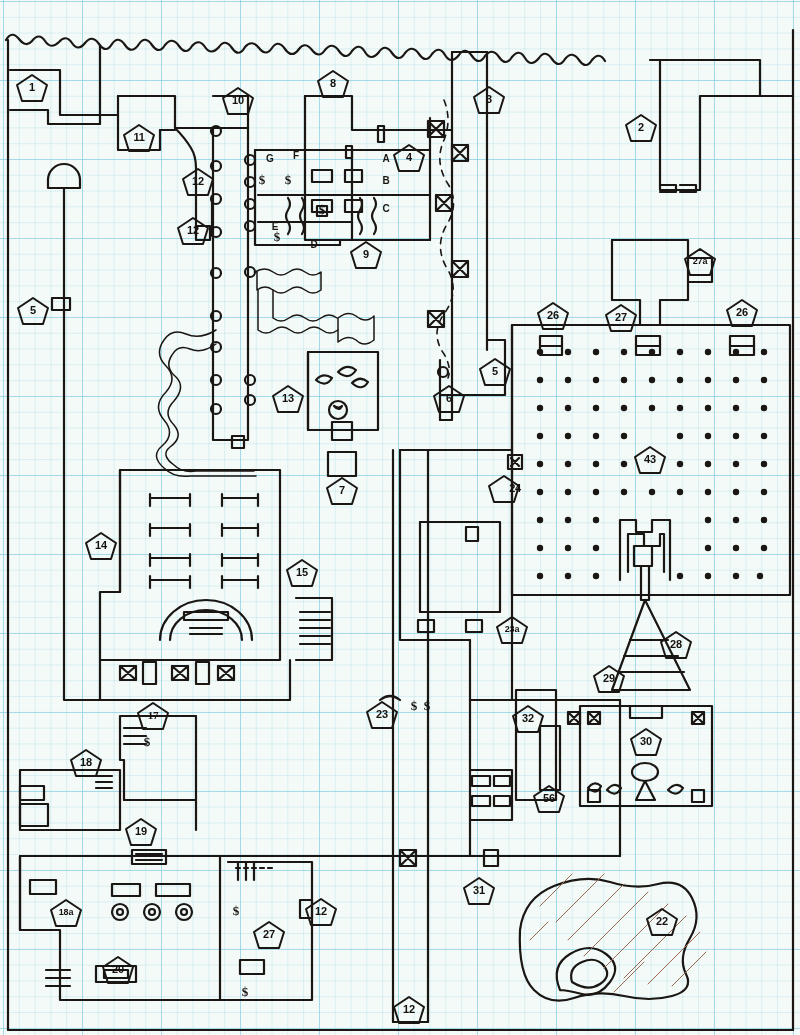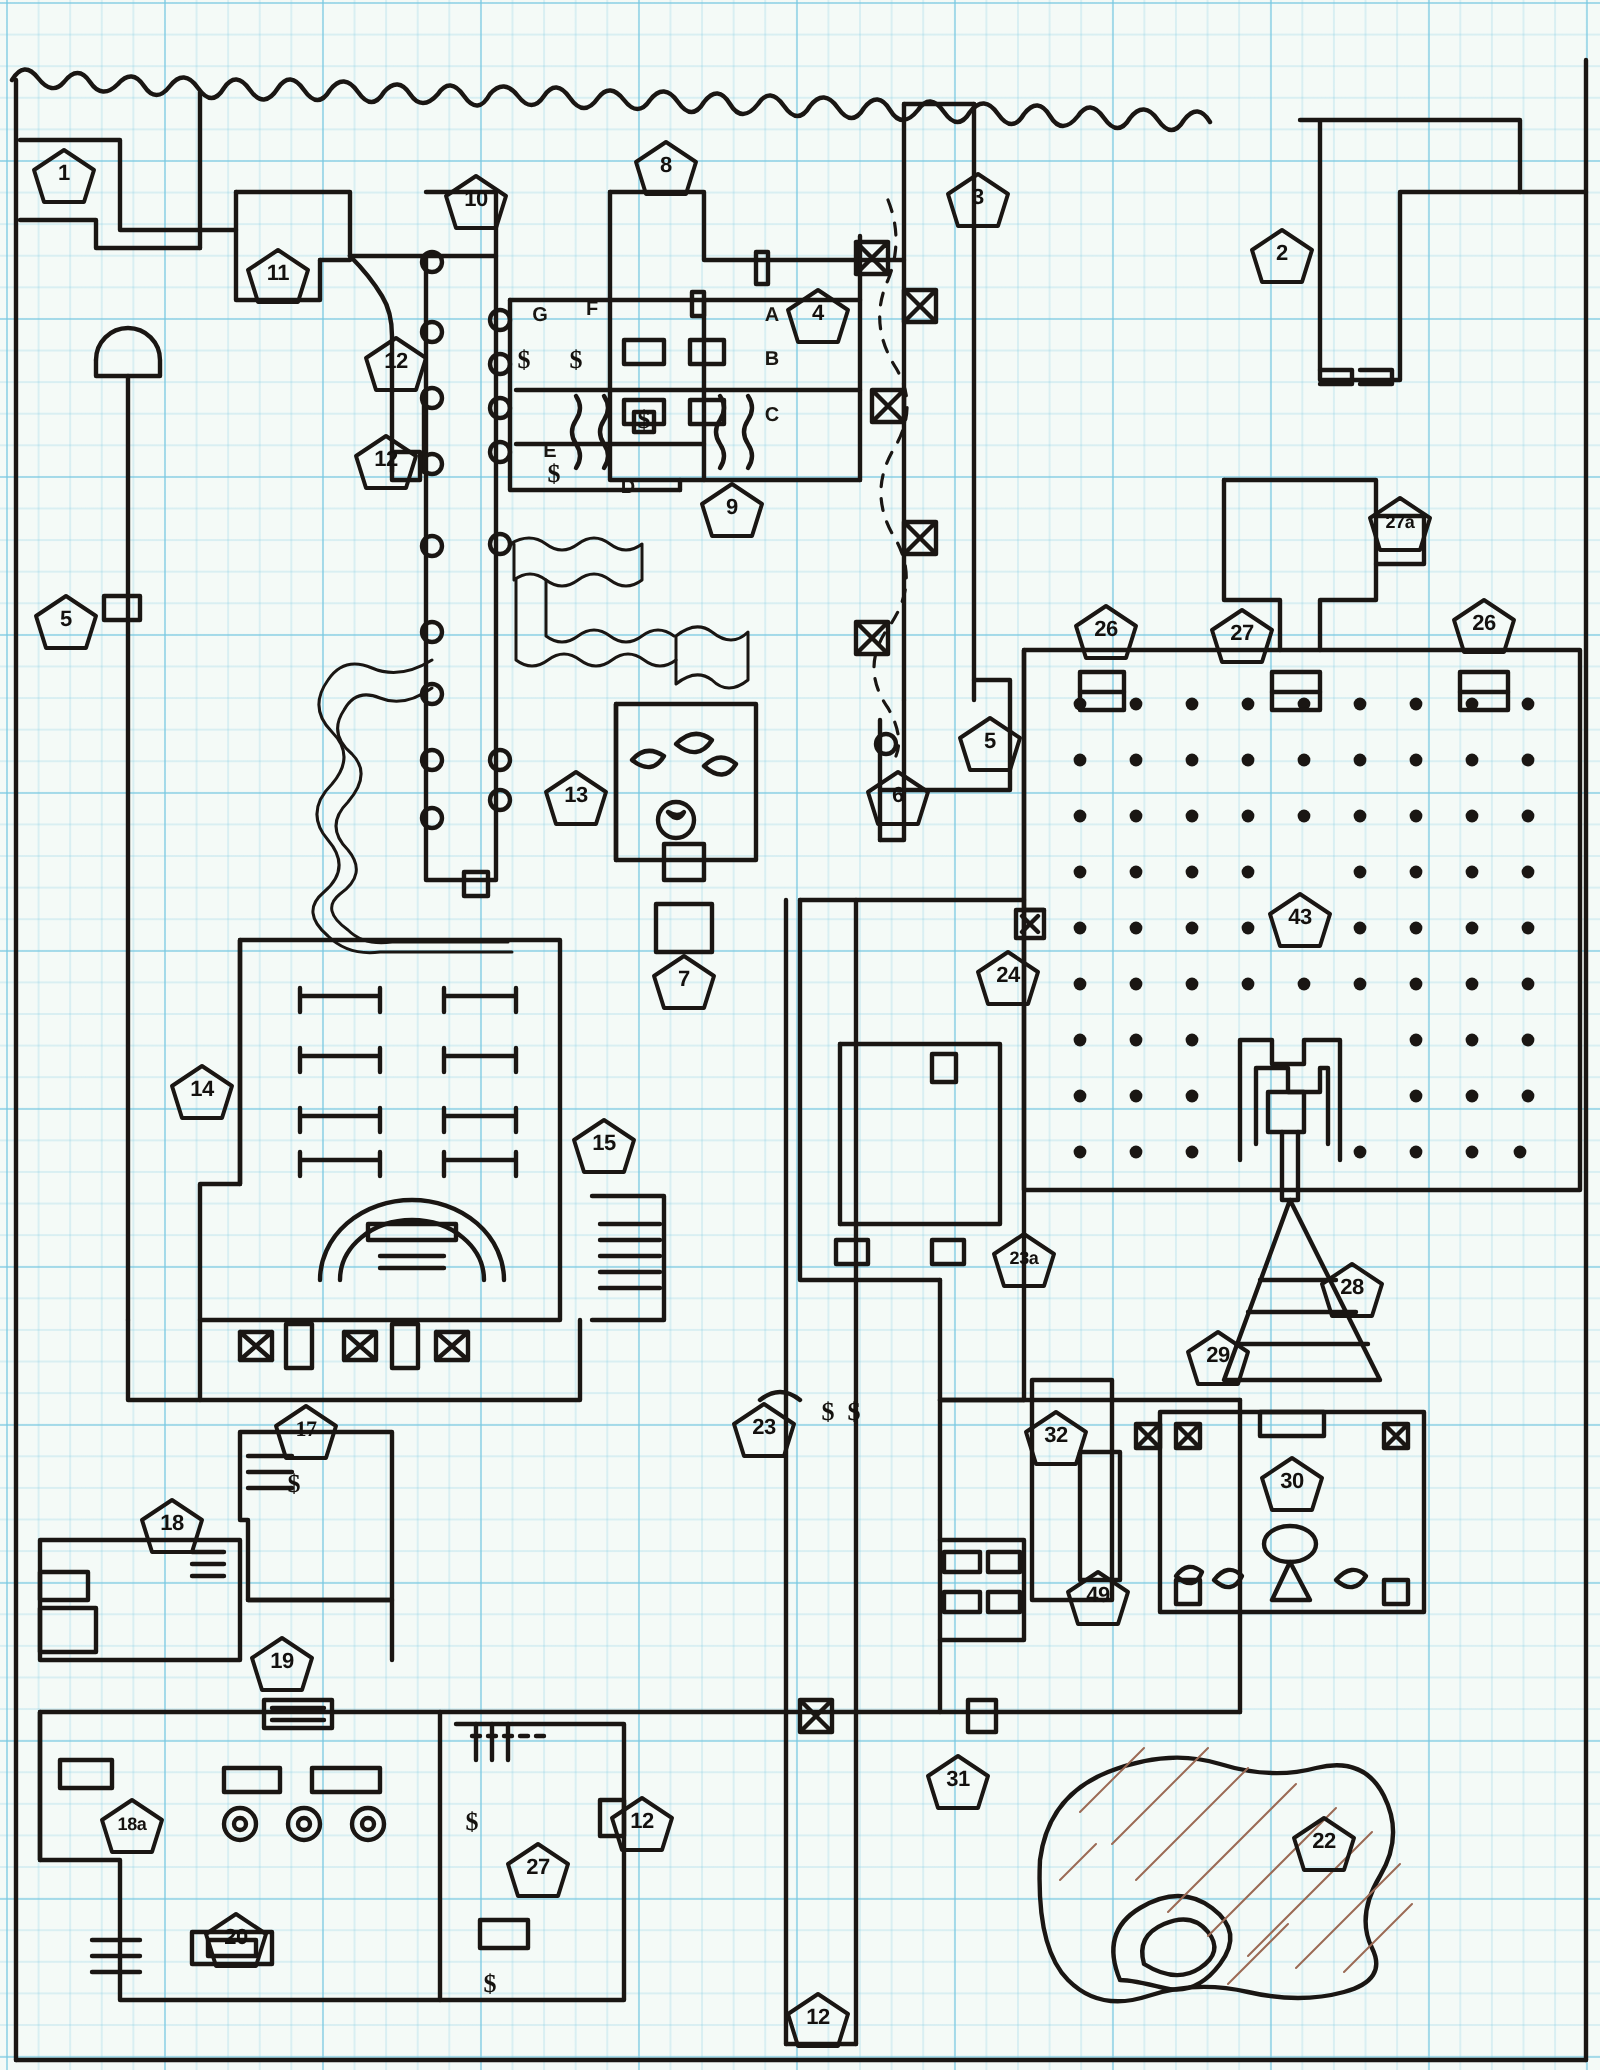--- a/index.html
+++ b/index.html
@@ -568,21 +568,21 @@
           <path d="M17 2 L32 12 L27 28 L7 28 L2 12 Z" fill="none" stroke="#1a1613" stroke-width="2" stroke-linejoin="round"></path>
         </svg>
         <span class="txt">23</span>
       </div>
       <div class="room-label small" style="left: 512px; top: 630px;">
         <svg class="pent" viewBox="0 0 34 30">
           <path d="M17 2 L32 12 L27 28 L7 28 L2 12 Z" fill="none" stroke="#1a1613" stroke-width="2" stroke-linejoin="round"></path>
         </svg>
         <span class="txt">23a</span>
       </div>
-      <div class="room-label" style="left: 504px; top: 489px;">
+      <div class="room-label" style="left: 504px; top: 489px; justify-content: flex-end;">
         <svg class="pent" viewBox="0 0 34 30">
           <path d="M17 2 L32 12 L27 28 L7 28 L2 12 Z" fill="none" stroke="#1a1613" stroke-width="2" stroke-linejoin="round"></path>
         </svg>
         <span class="txt">24</span>
       </div>
       <div class="room-label" style="left: 650px; top: 460px;">
         <svg class="pent" viewBox="0 0 34 30">
           <path d="M17 2 L32 12 L27 28 L7 28 L2 12 Z" fill="none" stroke="#1a1613" stroke-width="2" stroke-linejoin="round"></path>
         </svg>
         <span class="txt">43</span>
@@ -638,21 +638,21 @@
       <div class="room-label" style="left: 528px; top: 719px;">
         <svg class="pent" viewBox="0 0 34 30">
           <path d="M17 2 L32 12 L27 28 L7 28 L2 12 Z" fill="none" stroke="#1a1613" stroke-width="2" stroke-linejoin="round"></path>
         </svg>
         <span class="txt">32</span>
       </div>
       <div class="room-label" style="left: 549px; top: 799px;">
         <svg class="pent" viewBox="0 0 34 30">
           <path d="M17 2 L32 12 L27 28 L7 28 L2 12 Z" fill="none" stroke="#1a1613" stroke-width="2" stroke-linejoin="round"></path>
         </svg>
-        <span class="txt">49</span>
+        <span class="txt">56</span>
       </div>
       <div class="sub-label" style="left: 270px; top: 158px;">G</div>
       <div class="sub-label" style="left: 296px; top: 155px;">F</div>
       <div class="sub-label" style="left: 386px; top: 158px;">A</div>
       <div class="sub-label" style="left: 386px; top: 180px;">B</div>
       <div class="sub-label" style="left: 386px; top: 208px;">C</div>
       <div class="sub-label" style="left: 314px; top: 244px;">D</div>
       <div class="sub-label" style="left: 275px; top: 226px;">E</div>
       <div class="coin-mark" style="left: 262px; top: 180px;">$</div>
       <div class="coin-mark" style="left: 288px; top: 180px;">$</div>

